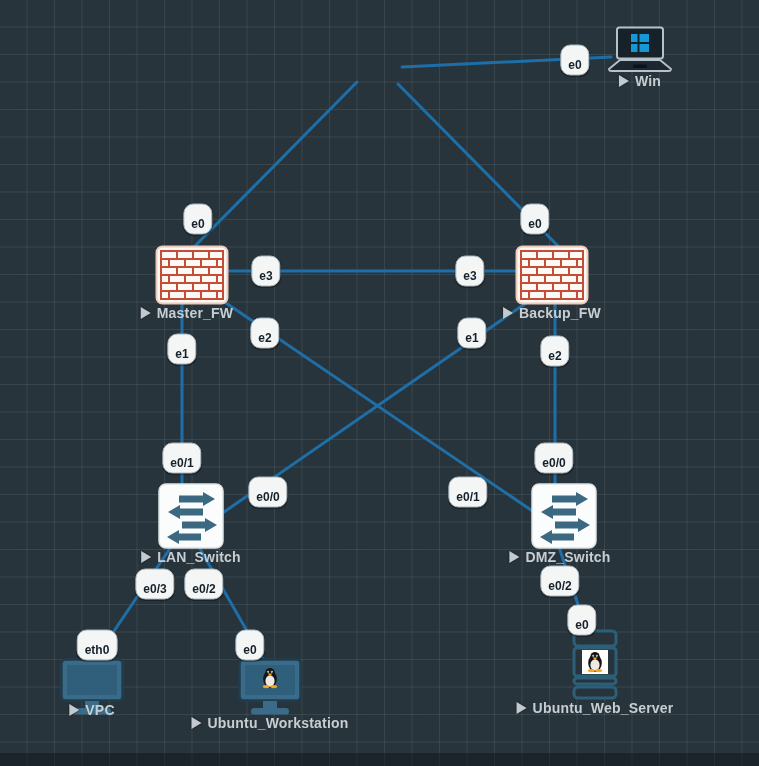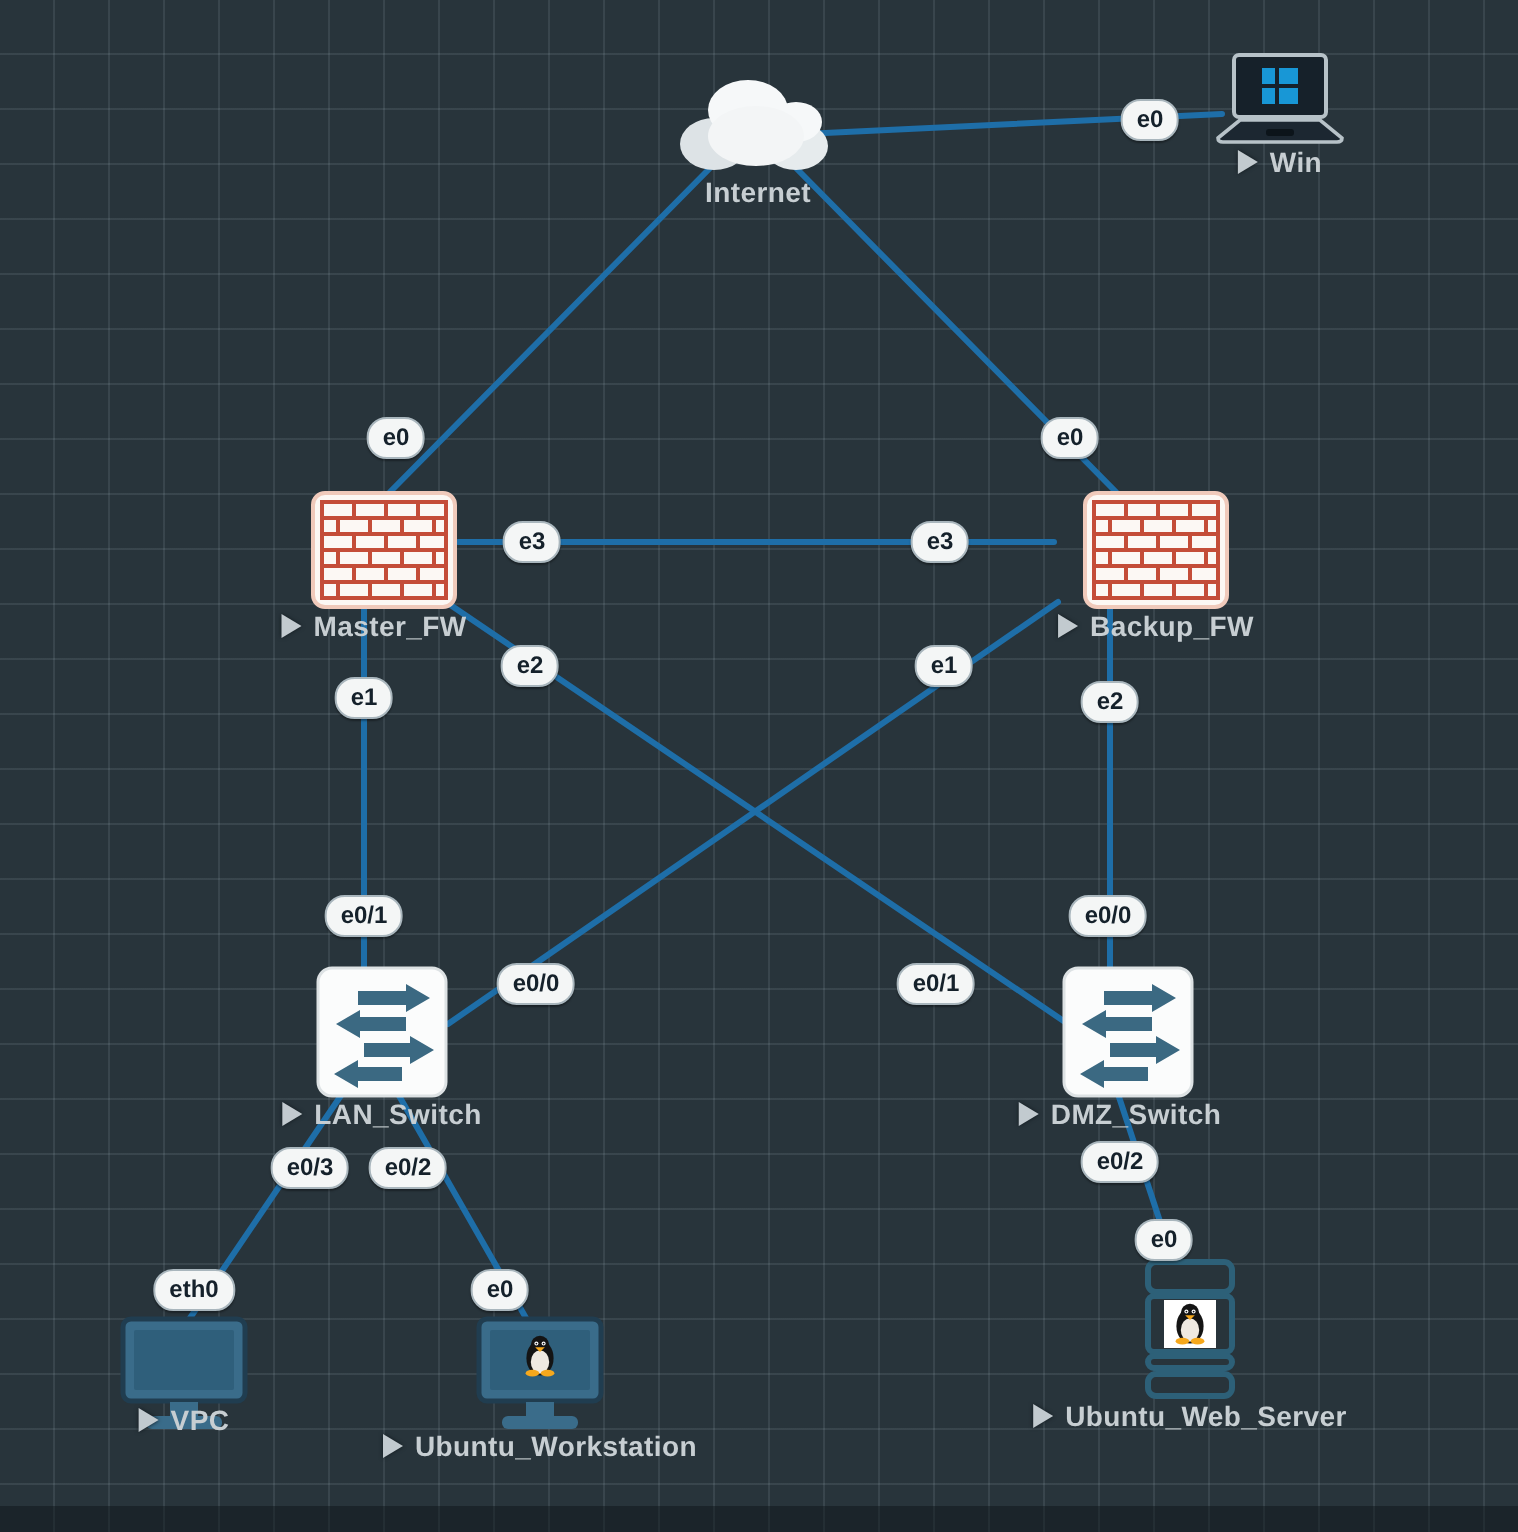--- a/index.html
+++ b/index.html
@@ -29,21 +29,21 @@
     width:0;height:0;flex:0 0 auto;
     border-left:10px solid #c2cacf;
     border-top:6px solid transparent;
     border-bottom:6px solid transparent;
     filter:drop-shadow(0 0 1px #10181d);
   }
   .pill{
     position:absolute;z-index:3;transform:translate(-50%,-50%);
     background:#f4f6f6;color:#15212b;
     font-weight:bold;font-size:12px;line-height:1;
-    padding:3px 7px 4px;border-radius:10px;border:1px solid #a9b6bd;
+    padding:13px 7px 4px;border-radius:10px;border:1px solid #a9b6bd;
     box-shadow:0 1px 1px rgba(0,0,0,.35);white-space:nowrap;
   }
   .bottom-edge{
     position:absolute;left:0;right:0;bottom:0;height:13px;z-index:4;
     background:rgba(12,18,22,.45);
   }
 </style>
 </head>
 <body>
 
@@ -56,32 +56,20 @@
     <line x1="229" y1="271" x2="527" y2="271"></line>
     <line x1="182" y1="304" x2="182" y2="484"></line>
     <line x1="223" y1="301" x2="534" y2="512"></line>
     <line x1="529" y1="301" x2="224" y2="512"></line>
     <line x1="555" y1="304" x2="555" y2="484"></line>
     <line x1="171" y1="547" x2="95" y2="659"></line>
     <line x1="199" y1="547" x2="263" y2="659"></line>
     <line x1="559" y1="547" x2="587" y2="632"></line>
   </svg>
 
-  <div class="node" style="left:335px;top:36px;width:88px;height:52px">
-    <svg width="88" height="52" viewBox="0 0 88 52">
-      <ellipse cx="22" cy="36" rx="17" ry="13" fill="#dde3e6"></ellipse>
-      <ellipse cx="63" cy="37" rx="16" ry="12" fill="#e6ebed"></ellipse>
-      <ellipse cx="39" cy="19" rx="20" ry="15" fill="#f6f8f9"></ellipse>
-      <ellipse cx="63" cy="25" rx="13" ry="10" fill="#f6f8f9"></ellipse>
-      <ellipse cx="43" cy="32" rx="24" ry="15" fill="#f3f5f6"></ellipse>
-    </svg>
-    <div class="node-label">
-      <span>Internet</span>
-    </div>
-  </div>
 
   <div class="node" style="left:606px;top:26px;width:68px;height:47px">
     <svg width="68" height="47" viewBox="0 0 68 47">
       <rect x="11" y="1.5" width="46" height="31" rx="2.5" fill="#16212a" stroke="#b7c2c8" stroke-width="2"></rect>
       <rect x="25" y="8" width="18" height="18" fill="#1897d6"></rect>
       <path d="M32.5 8 V26 M25 17 H43" stroke="#16212a" stroke-width="2" fill="none"></path>
       <path d="M3 43 L14 34 H54 L65 43 q0 2 -2.5 2 H5.5 q-2.5 0 -2.5 -2 Z" fill="#1c2731" stroke="#b7c2c8" stroke-width="1.8"></path>
       <rect x="27" y="38.5" width="14" height="3.5" rx="1.5" fill="#0c141a"></rect>
     </svg>
     <div class="node-label">
@@ -101,21 +89,21 @@
         M14 30V38 M30 30V38 M46 30V38 M62 30V38
         M22 38V46 M38 38V46 M54 38V46
         M14 46V54 M30 46V54 M46 46V54 M62 46V54"></path>
     </svg>
     <div class="node-label">
       <span class="play"></span>
       <span>Master_FW</span>
     </div>
   </div>
 
-  <div class="node" style="left:541px;top:245px;width:74px;height:60px">
+  <div class="node" style="left:515px;top:245px;width:74px;height:60px">
     <svg width="74" height="60" viewBox="0 0 74 60">
       <rect x="1.5" y="1.5" width="71" height="57" rx="6" fill="#fcf8f4" stroke="#f0cabb" stroke-width="2"></rect>
       <rect x="6" y="6" width="62" height="48" fill="none" stroke="#c44d38" stroke-width="2"></rect>
       <path stroke="#c44d38" stroke-width="2" fill="none" d="M6 14H68 M6 22H68 M6 30H68 M6 38H68 M6 46H68
         M22 6V14 M38 6V14 M54 6V14
         M14 14V22 M30 14V22 M46 14V22 M62 14V22
         M22 22V30 M38 22V30 M54 22V30
         M14 30V38 M30 30V38 M46 30V38 M62 30V38
         M22 38V46 M38 38V46 M54 38V46
         M14 46V54 M30 46V54 M46 46V54 M62 46V54"></path>

